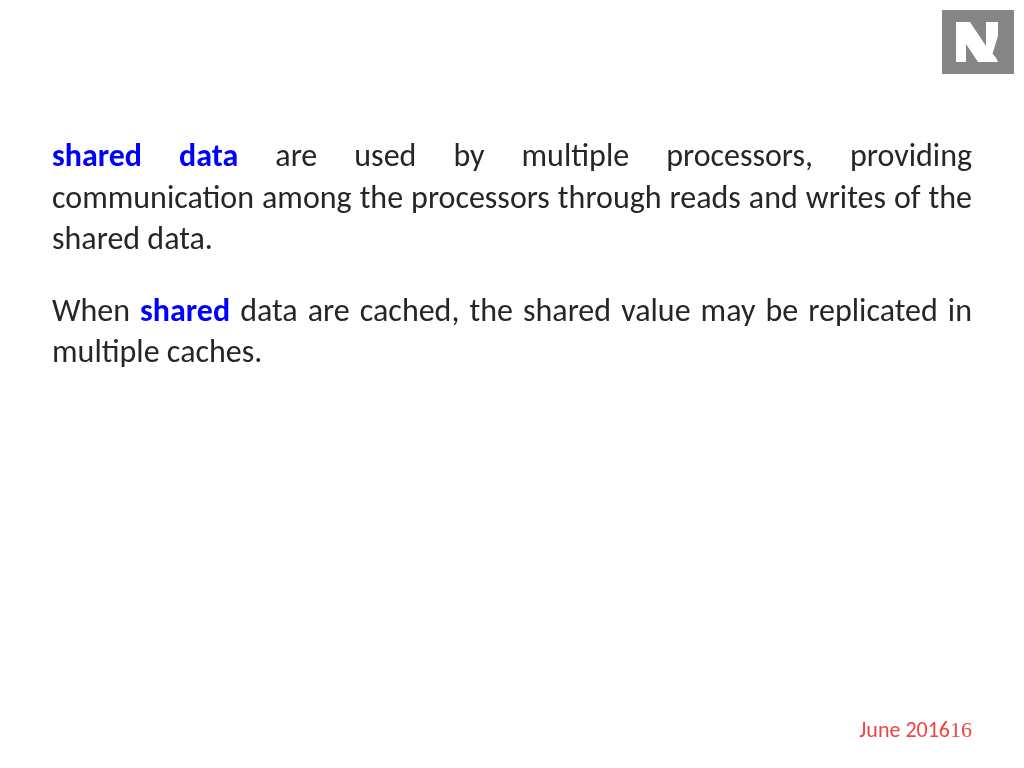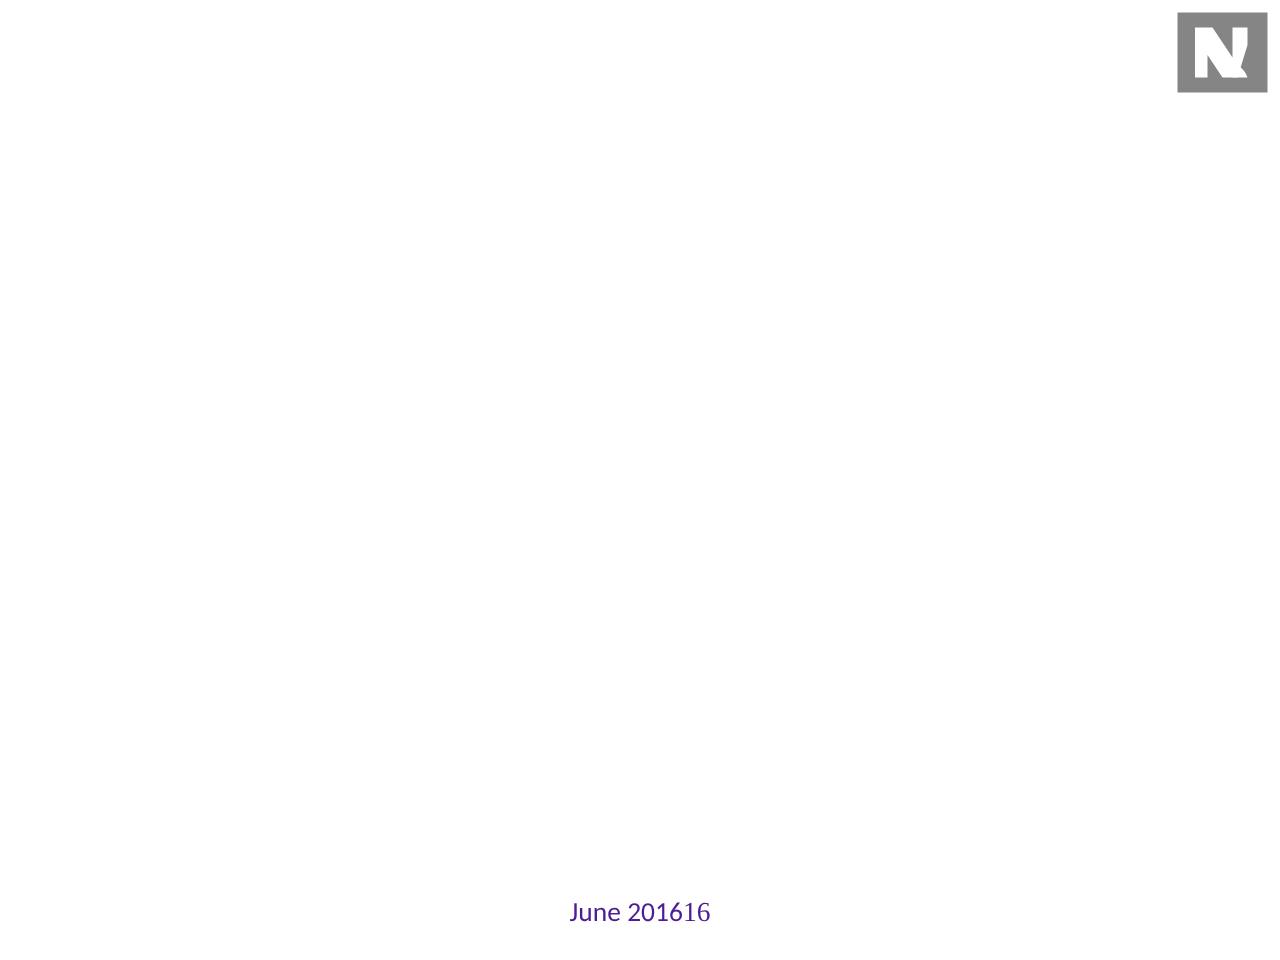--- a/index.html
+++ b/index.html
@@ -46,25 +46,25 @@
     .keyword {
       color: #0000ff;
       font-weight: bold;
     }
     .footer {
       position: absolute;
       bottom: 25px;
       left: 0;
       right: 0;
       display: flex;
-      justify-content: center;
+      justify-content: flex-end;
       align-items: center;
       padding: 0 52px;
       font-size: 22px;
-      color: #4c1d95;
+      color: #ef4444;
     }
     .footer-left {
       text-align: left;
     }
     .footer-center {
       position: absolute;
       left: 50%;
       transform: translateX(-50%);
     }
     .footer-right {
@@ -76,18 +76,24 @@
 <body>
 
 <div class="logo">
   <svg viewBox="0 0 60 56" xmlns="http://www.w3.org/2000/svg">
     <path d="M 8 8 L 22 8 L 38 32 L 38 8 L 50 8 L 50 22 L 42 48 L 30 48 L 18 30 L 18 48 L 8 48 Z" fill="#ffffff"></path>
     <path d="M 42 38 Q 48 42 50 48 L 38 48 Q 38 44 42 38 Z" fill="#ffffff"></path>
   </svg>
 </div>
 
 <div class="content">
+  <p class="paragraph">
+    <span class="keyword">shared data</span><span> are used by multiple processors, providing communication among the processors through reads and writes of the shared data.</span>
+  </p>
+  <p class="paragraph">
+    <span>When </span><span class="keyword">shared</span><span> data are cached, the shared value may be replicated in multiple caches.</span>
+  </p>
 </div>
 
 <div class="footer">
   <span class="footer-left">June 2016</span>
   <span class="footer-right">16</span>
 </div>
 
 </body></html>

